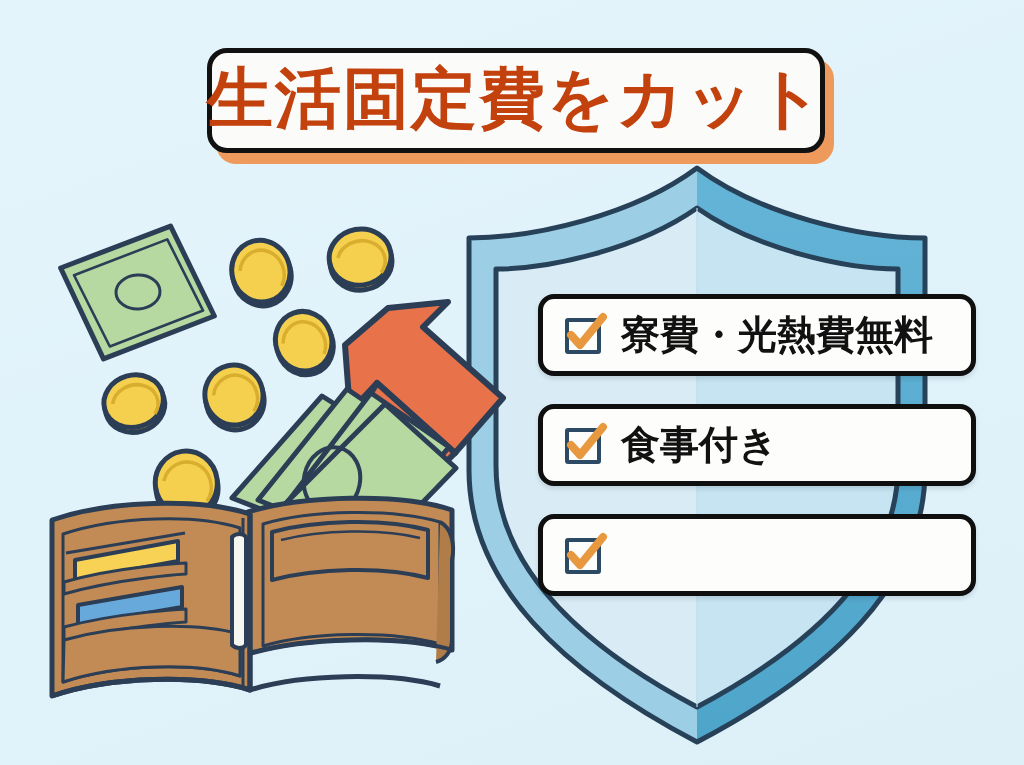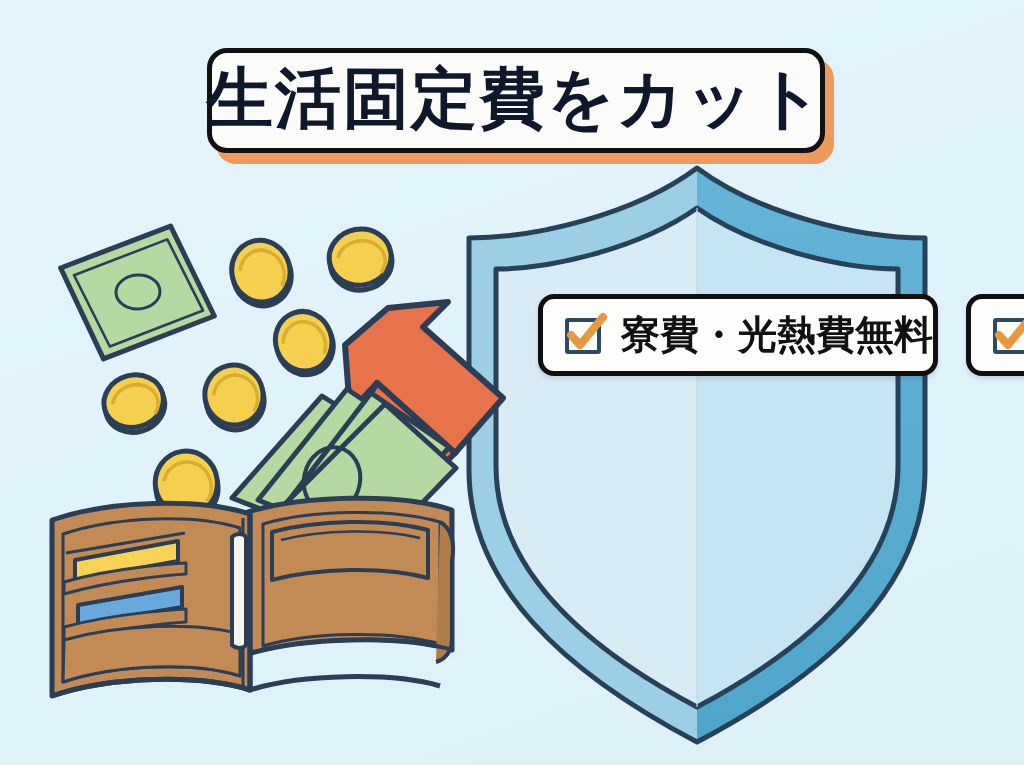--- a/index.html
+++ b/index.html
@@ -64,35 +64,35 @@
     border: 5px solid #111111;
     border-radius: 20px;
     display: flex;
     align-items: center;
     justify-content: center;
   }
   .title-text {
     font-family: "DejaVu Sans", "Liberation Sans", sans-serif;
     font-size: 66px;
     font-weight: 700;
-    color: #0f172a;
+    color: #c2410c;
     letter-spacing: 2px;
     line-height: 1;
     white-space: nowrap;
     transform: translateY(-2px);
   }
 
   
   .checklist {
     position: absolute;
     left: 538px;
     top: 294px;
     width: 438px;
     display: flex;
-    flex-direction: row;
+    flex-direction: column;
     gap: 28px;
   }
   .check-item {
     position: relative;
     box-sizing: border-box;
     height: 82px;
     background: #fdfdfb;
     border: 5px solid #0f0f0f;
     border-radius: 16px;
     display: flex;
@@ -338,20 +338,29 @@
     <div class="check-item">
       <span class="check-icon">
         <span class="box"></span>
         <svg viewBox="0 0 44 44">
           <path d="M8 22 L17 32 L40 4" fill="none" stroke="#e8993f" stroke-width="8" stroke-linecap="round" stroke-linejoin="round"></path>
         </svg>
       </span>
       <span class="check-label">寮費・光熱費無料</span>
     </div>
 
+    <div class="check-item">
+      <span class="check-icon">
+        <span class="box"></span>
+        <svg viewBox="0 0 44 44">
+          <path d="M8 22 L17 32 L40 4" fill="none" stroke="#e8993f" stroke-width="8" stroke-linecap="round" stroke-linejoin="round"></path>
+        </svg>
+      </span>
+      <span class="check-label">食事付き</span>
+    </div>
 
     <div class="check-item">
       <span class="check-icon">
         <span class="box"></span>
         <svg viewBox="0 0 44 44">
           <path d="M8 22 L17 32 L40 4" fill="none" stroke="#e8993f" stroke-width="8" stroke-linecap="round" stroke-linejoin="round"></path>
         </svg>
       </span>
     </div>
 

